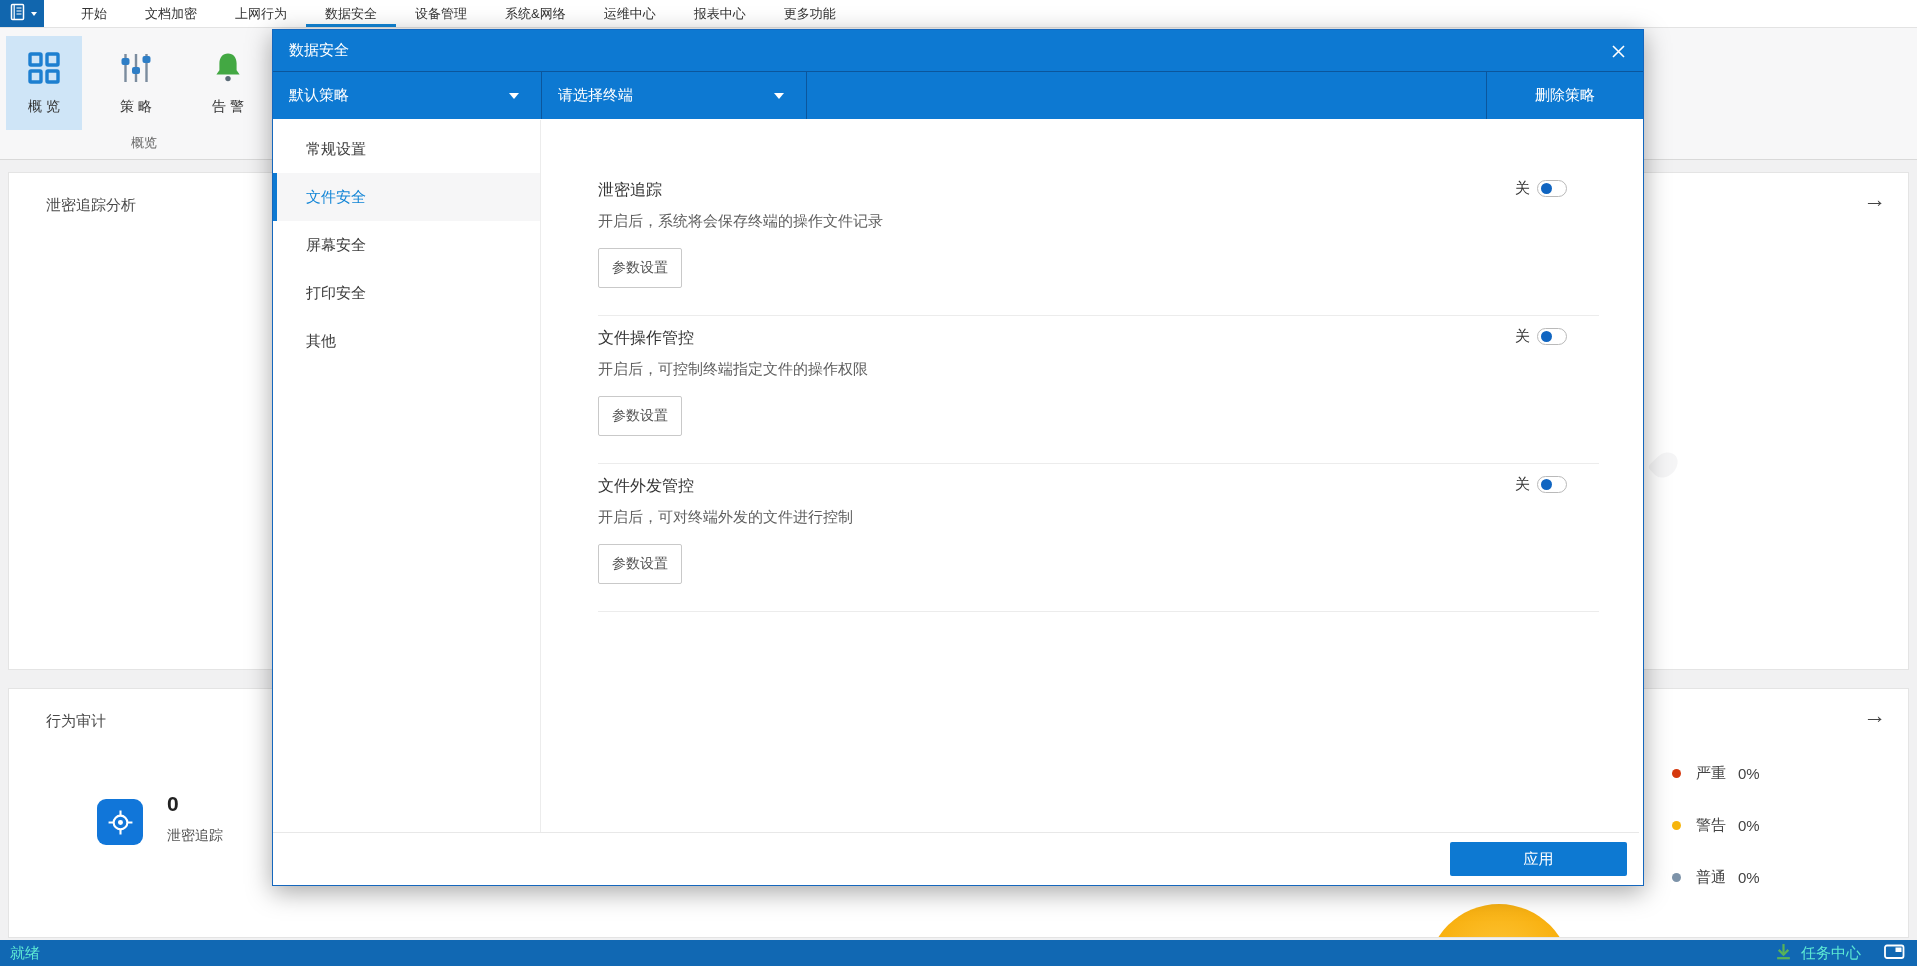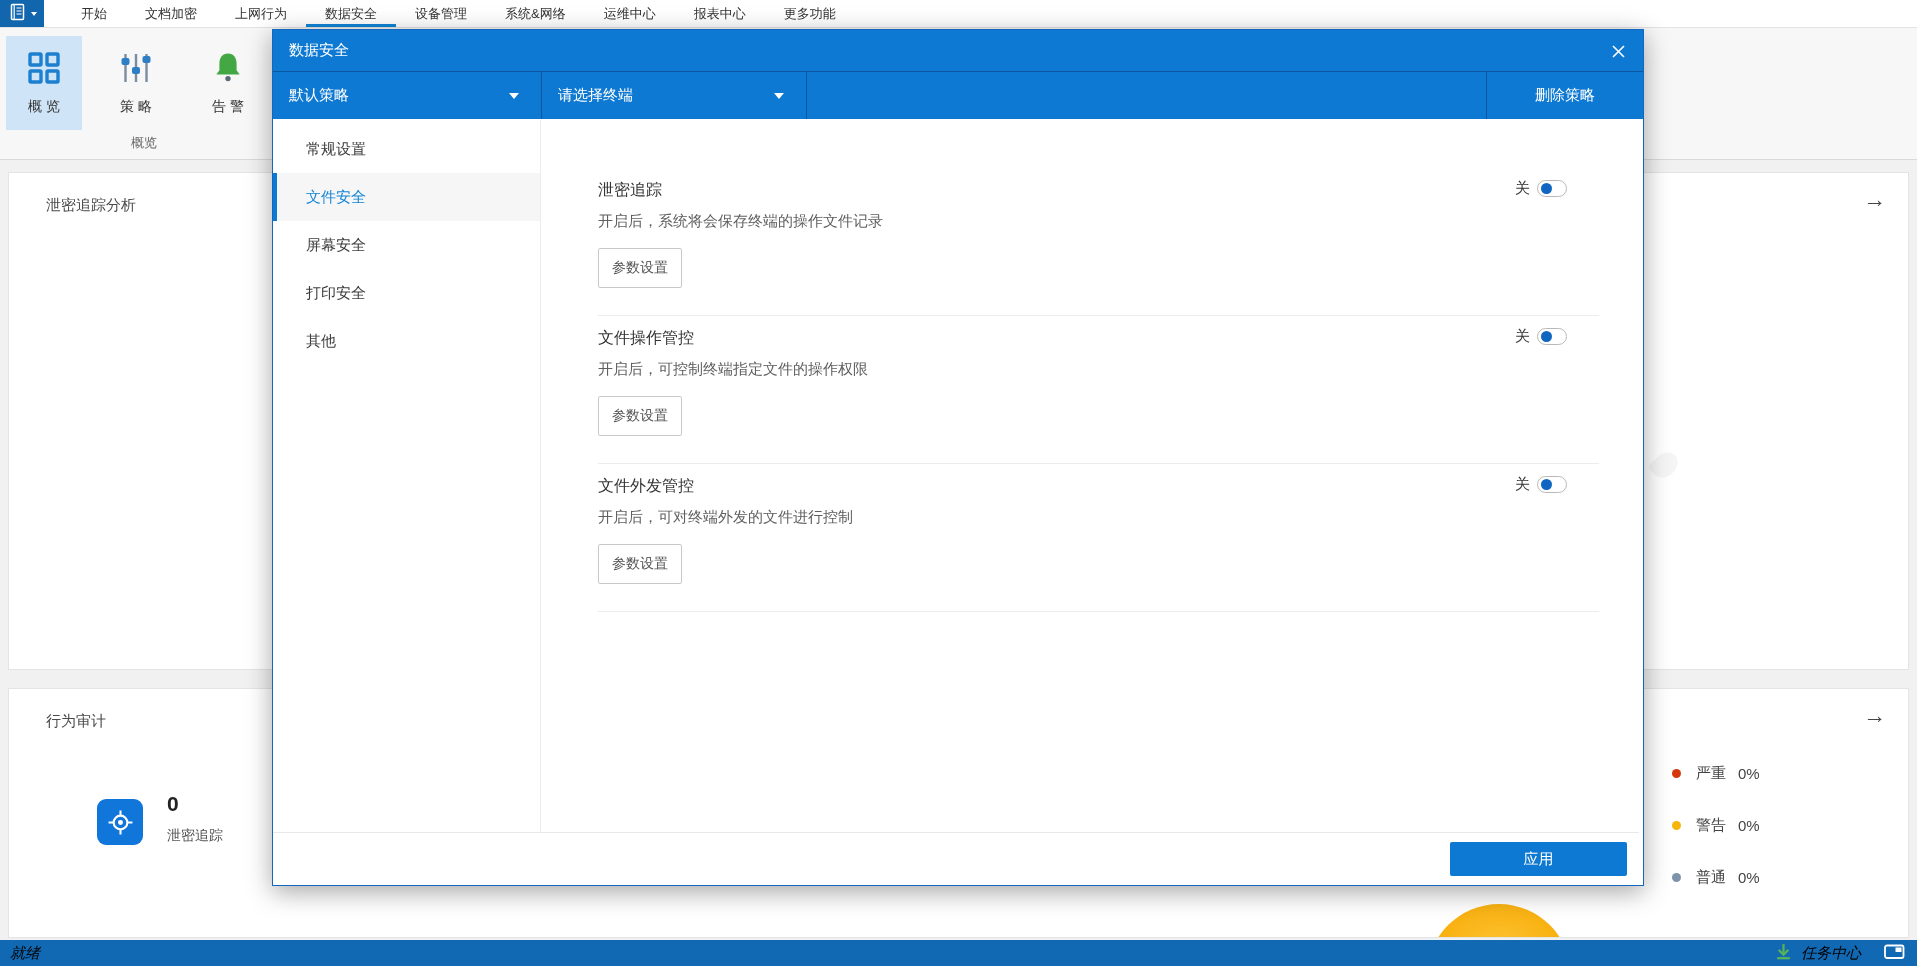--- a/index.html
+++ b/index.html
@@ -38,22 +38,22 @@
   .stat-label { position:absolute; left:158px; top:138px; font-size:14px; color:#555; }
   .legend { position:absolute; left:1663px; top:74px; }
   .lrow { display:flex; align-items:center; height:20px; margin-bottom:32px; font-size:15px; color:#444; }
   .ldot { width:9px; height:9px; border-radius:50%; margin-right:15px; }
   .ldot.severe { background:#d5380d; } .ldot.warning { background:#f6b50c; } .ldot.normal { background:#7d93a9; }
   .lval { margin-left:12px; }
   .pie { position:absolute; left:1418px; top:215px; width:144px; height:144px; border-radius:50%;
     background:radial-gradient(circle at 50% 45%, #ffc93e 0%, #f6a800 85%); }
   
   .statusbar { position:absolute; left:0; top:940px; width:100%; height:26px; background:#1168b3;
-    color:#000000; display:flex; align-items:center; justify-content:space-between;
-    padding:0 12px 0 10px; font-size:15px;font-style:italic; }
+    color:#5eead4; display:flex; align-items:center; justify-content:space-between;
+    padding:0 12px 0 10px; font-size:15px; }
   .sb-right { display:flex; align-items:center; gap:9px; }
   
   .dialog { position:absolute; left:272px; top:29px; width:1372px; height:857px; background:#fff;
     border:1px solid #1567bd; box-shadow:0 6px 24px rgba(0,0,0,.35); z-index:30; }
   .dlg-title { height:41px; background:#0d79d2; display:flex; align-items:center;
     color:#fff; font-size:15px; padding-left:16px; position:relative; }
   .dlg-close { position:absolute; right:17px; top:13px; width:16px; height:16px; display:flex;
     align-items:center; justify-content:center; }
   .dlg-toolbar { height:48px; background:#0d79d2; border-top:1px solid #0b569c;
     display:flex; color:#fff; font-size:15px; }

